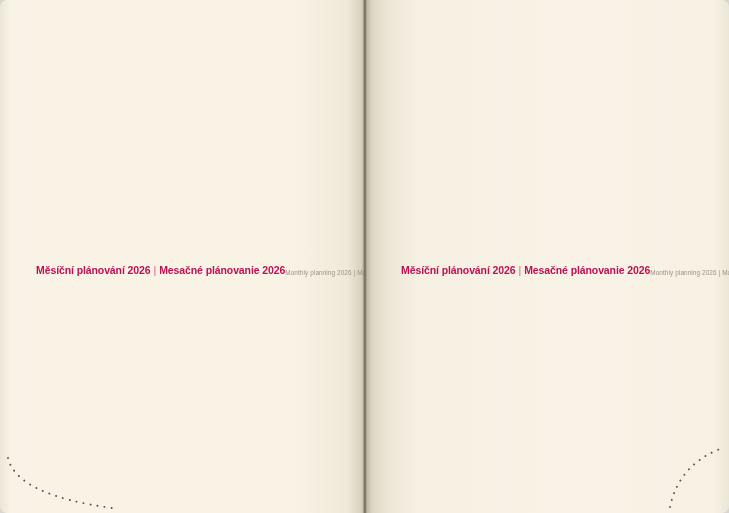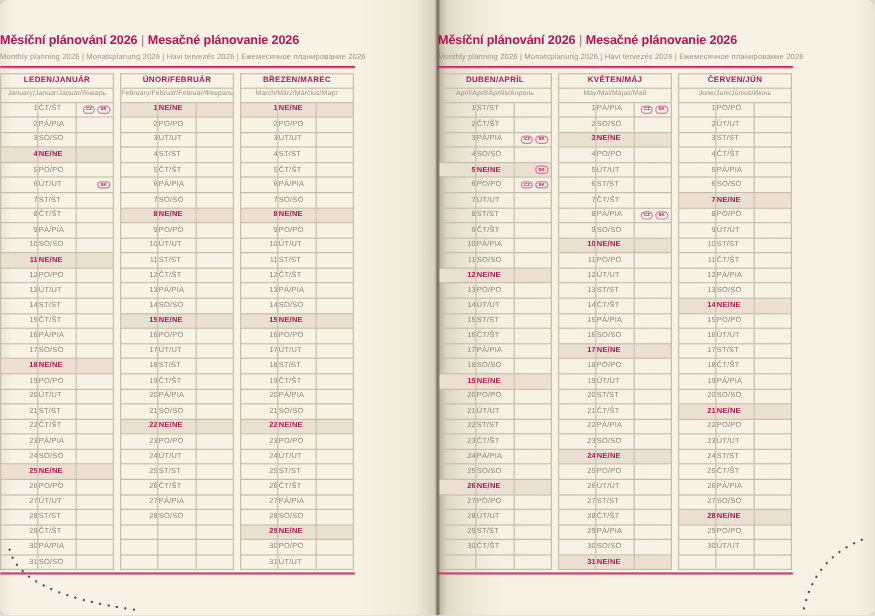--- a/index.html
+++ b/index.html
@@ -31,22 +31,23 @@
   .page.right{
     left:365px;width:364px;
     background:linear-gradient(to right,#b5ae9c 0%,#ddd7c6 2%,#ebe5d5 6%,#f5f0e2 14%,#f8f3e6 60%,#f6f1e3 96%,#ece6d7 100%);
   }
   .gutter{
     position:absolute;left:362px;top:0;bottom:0;width:5px;z-index:5;
     background:linear-gradient(to right,rgba(90,78,55,0),rgba(70,60,40,.45) 45%,rgba(40,34,22,.55) 55%,rgba(90,78,55,0));
   }
   .content{
     position:relative;height:100%;
-    display:flex;flex-direction:column;align-items:flex-start;
+    display:flex;flex-direction:row;align-items:center;
     padding-top:29px;
+    padding-left:36px;
   }
   .title{
     color:var(--accent);font-weight:bold;font-size:10.5px;letter-spacing:-.1px;
     white-space:nowrap;line-height:1.1;
   }
   .title .sep{font-weight:400;opacity:.65;padding:0 3px;}
   .subtitle{
     margin-top:3.5px;color:var(--subtle);font-size:6.4px;letter-spacing:.1px;white-space:nowrap;
   }
   .rule{

